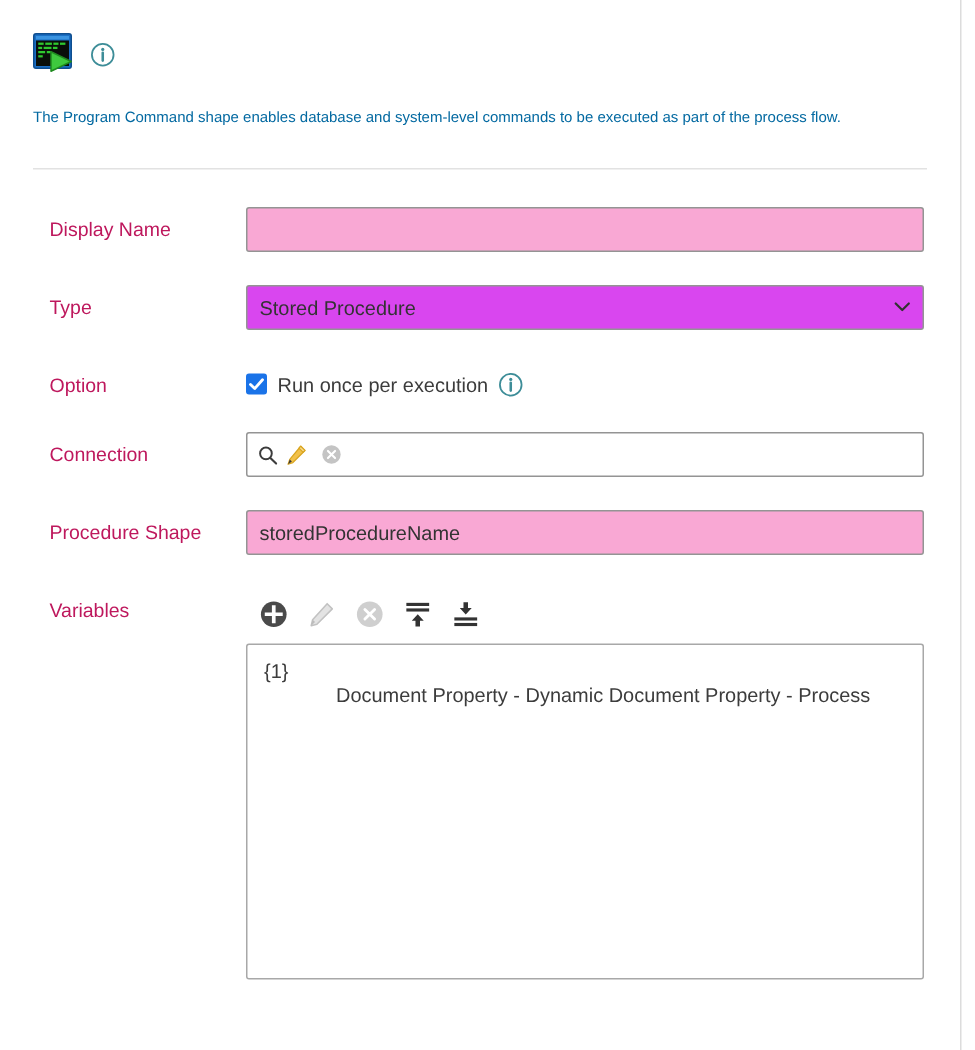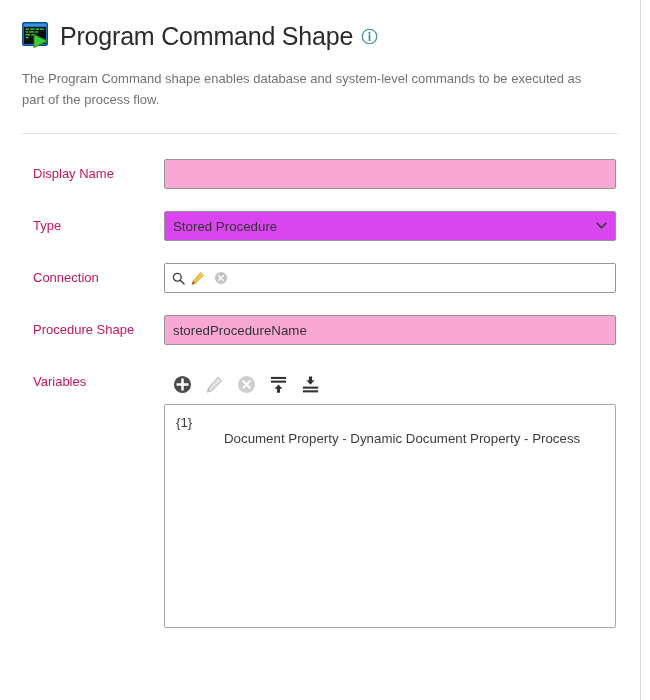--- a/index.html
+++ b/index.html
@@ -51,23 +51,23 @@
   }
   .info-icon {
     width: 17px;
     height: 17px;
     flex: 0 0 auto;
     display: inline-block;
     vertical-align: middle;
   }
   .desc {
     margin: 14px 0 0 0;
-    font-size: 13px;
+    font-size: 10px;
     line-height: 21px;
-    color: #737373;
+    color: #0369a1;
     max-width: 570px;
   }
   .divider {
     margin-top: 23px;
     border-top: 1px solid #e2e2e2;
     width: 100%;
   }
 
   
   .form {
@@ -249,21 +249,20 @@
           <rect x="3.5" y="9.2" width="2.6" height="1.5"></rect>
           <rect x="7.1" y="9.2" width="5.2" height="1.5"></rect>
           <rect x="13.3" y="9.2" width="3" height="1.5"></rect>
           <rect x="3.5" y="12" width="4.6" height="1.5"></rect>
           <rect x="9.2" y="12" width="2.6" height="1.5"></rect>
           <rect x="3.5" y="14.8" width="3" height="1.5"></rect>
         </g>
         <path d="M12 12.5 L12 25.5 L25.5 19 Z" fill="#3ec93e" stroke="#1f8a1f" stroke-width="1" stroke-linejoin="round"></path>
       </svg>
 
-      <span class="title-text">Program Command Shape</span>
 
       <svg class="info-icon" viewBox="0 0 20 20">
         <circle cx="10" cy="10" r="8.5" fill="none" stroke="#3d8d98" stroke-width="1.4"></circle>
         <circle cx="10" cy="5.8" r="1.25" fill="#3d8d98"></circle>
         <path d="M10 8.4 L10 14.6" stroke="#3d8d98" stroke-width="2" stroke-linecap="round"></path>
       </svg>
     </div>
 
     <p class="desc">The Program Command shape enables database and system-level commands to be executed as part of the process flow.</p>
     <div class="divider"></div>
@@ -285,20 +284,38 @@
           <select class="selectbox">
             <option>Stored Procedure</option>
           </select>
           <svg class="chevron" viewBox="0 0 12 8">
             <path d="M1 1.5 L6 6.5 L11 1.5" fill="none" stroke="#333" stroke-width="1.7" stroke-linecap="round" stroke-linejoin="round"></path>
           </svg>
         </div>
       </div>
     </div>
 
+    <div class="row">
+      <div class="label">Option</div>
+      <div class="field">
+        <div class="option-line">
+          <span class="checkbox">
+            <svg viewBox="0 0 14 14" width="14" height="14">
+              <path d="M3 7.3 L5.8 10 L11 4.2" fill="none" stroke="#ffffff" stroke-width="1.9" stroke-linecap="round" stroke-linejoin="round"></path>
+            </svg>
+          </span>
+          <span class="option-label">Run once per execution</span>
+          <svg class="info-icon" viewBox="0 0 20 20">
+            <circle cx="10" cy="10" r="8.5" fill="none" stroke="#3d8d98" stroke-width="1.4"></circle>
+            <circle cx="10" cy="5.8" r="1.25" fill="#3d8d98"></circle>
+            <path d="M10 8.4 L10 14.6" stroke="#3d8d98" stroke-width="2" stroke-linecap="round"></path>
+          </svg>
+        </div>
+      </div>
+    </div>
 
     <div class="row">
       <div class="label">Connection</div>
       <div class="field">
         <div class="picker">
           <svg class="search-icon" viewBox="0 0 14 14">
             <circle cx="5.7" cy="5.7" r="4.2" fill="none" stroke="#3c3c3c" stroke-width="1.4"></circle>
             <path d="M8.9 8.9 L13 13" stroke="#3c3c3c" stroke-width="1.5" stroke-linecap="round"></path>
           </svg>
           <svg class="pencil-icon" viewBox="0 0 16 16">

